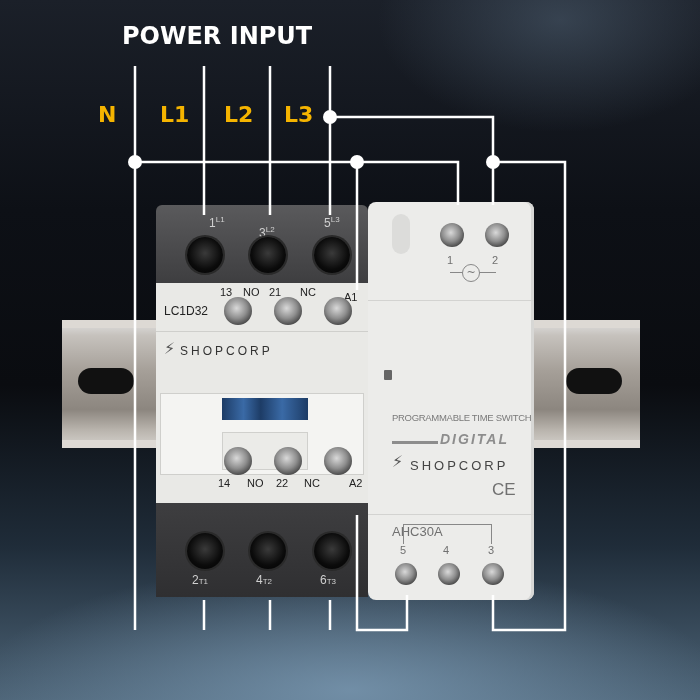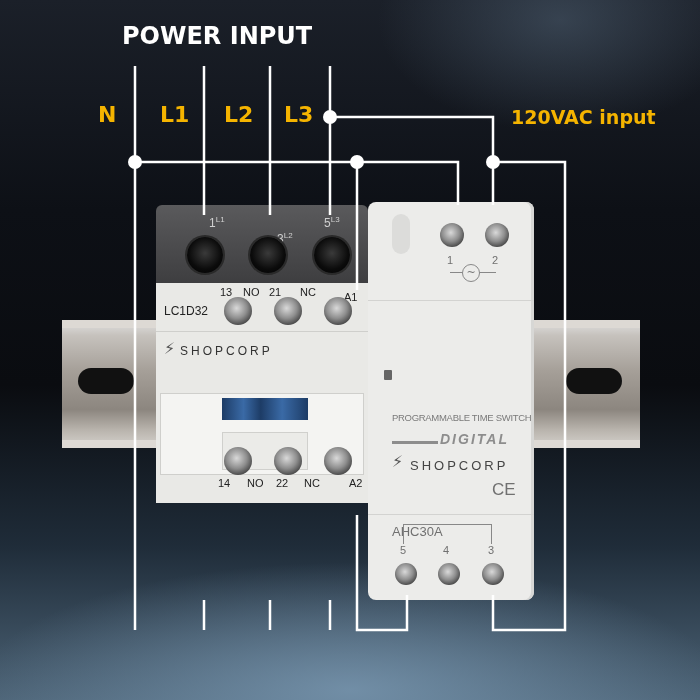--- a/index.html
+++ b/index.html
@@ -46,21 +46,21 @@
   <div class="rail">
     <div class="rail-lip" style="top:0;"></div>
     <div class="rail-lip" style="bottom:0;"></div>
     <div class="rail-hole" style="left:16px;top:48px;"></div>
     <div class="rail-hole" style="left:504px;top:48px;"></div>
   </div>
 
   <div class="contactor">
     <div class="ct-top">
       <div class="term-label" style="left:38px;top:10px;margin-left:15px;"><span>1</span><span style="font-size:8px;vertical-align:super;">L1</span></div>
-      <div class="term-label" style="left:103px;top:26px;margin-left:18px;"><span>3</span><span style="font-size:8px;vertical-align:super;">L2</span></div>
+      <div class="term-label" style="left:103px;top:20px;"><span>3</span><span style="font-size:8px;vertical-align:super;">L2</span></div>
       <div class="term-label" style="left:168px;top:10px;"><span>5</span><span style="font-size:8px;vertical-align:super;">L3</span></div>
       <div class="power-hole" style="left:31px;top:32px;"></div>
       <div class="power-hole" style="left:94px;top:32px;"></div>
       <div class="power-hole" style="left:158px;top:32px;"></div>
     </div>
 
     <div class="ct-body">
       <div class="ct-text" style="left:64px;top:3px;">13</div>
       <div class="ct-text" style="left:87px;top:3px;">NO</div>
       <div class="ct-text" style="left:113px;top:3px;">21</div>
@@ -80,20 +80,28 @@
       <div class="ct-text" style="left:62px;top:194px;">14</div>
       <div class="ct-text" style="left:91px;top:194px;">NO</div>
       <div class="ct-text" style="left:120px;top:194px;">22</div>
       <div class="ct-text" style="left:148px;top:194px;">NC</div>
       <div class="ct-text" style="left:193px;top:194px;">A2</div>
       <div class="screw" style="left:68px;top:164px;"></div>
       <div class="screw" style="left:118px;top:164px;"></div>
       <div class="screw" style="left:168px;top:164px;"></div>
     </div>
 
+    <div class="ct-bot">
+      <div class="power-hole" style="left:31px;top:30px;"></div>
+      <div class="power-hole" style="left:94px;top:30px;"></div>
+      <div class="power-hole" style="left:158px;top:30px;"></div>
+      <div class="term-label" style="left:36px;top:70px;"><span>2</span><span style="font-size:8px;">T1</span></div>
+      <div class="term-label" style="left:100px;top:70px;"><span>4</span><span style="font-size:8px;">T2</span></div>
+      <div class="term-label" style="left:164px;top:70px;"><span>6</span><span style="font-size:8px;">T3</span></div>
+    </div>
   </div>
 
   <div class="timer">
     <div class="abs" style="left:24px;top:12px;width:18px;height:40px;border-radius:9px;background:#dcdcda;"></div>
     <div class="screw" style="left:72px;top:21px;width:24px;height:24px;"></div>
     <div class="screw" style="left:117px;top:21px;width:24px;height:24px;"></div>
     <div class="tm-text" style="left:79px;top:52px;font-size:11px;">1</div>
     <div class="tm-text" style="left:124px;top:52px;font-size:11px;">2</div>
     <div class="abs" style="left:82px;top:70px;width:46px;height:1px;background:#888;"></div>
     <div class="abs" style="left:94px;top:62px;width:16px;height:16px;border:1px solid #888;border-radius:50%;background:#ececea;text-align:center;font-size:11px;line-height:15px;color:#777;">~</div>
@@ -146,14 +154,13 @@
       <circle cx="357" cy="162" r="7"></circle>
       <circle cx="493" cy="162" r="7"></circle>
     </g>
   </svg>
 
   <div class="abs label-white" style="left:122px;top:22px;font-size:24px;">POWER INPUT</div>
   <div class="abs label-yellow" style="left:98px;top:102px;font-size:22px;">N</div>
   <div class="abs label-yellow" style="left:160px;top:102px;font-size:22px;">L1</div>
   <div class="abs label-yellow" style="left:224px;top:102px;font-size:22px;">L2</div>
   <div class="abs label-yellow" style="left:284px;top:102px;font-size:22px;">L3</div>
-  <div class="abs label-yellow" style="left:511px;top:106px;font-size:19px;">120VAC input</div>
 </div>
 
 </body></html>

